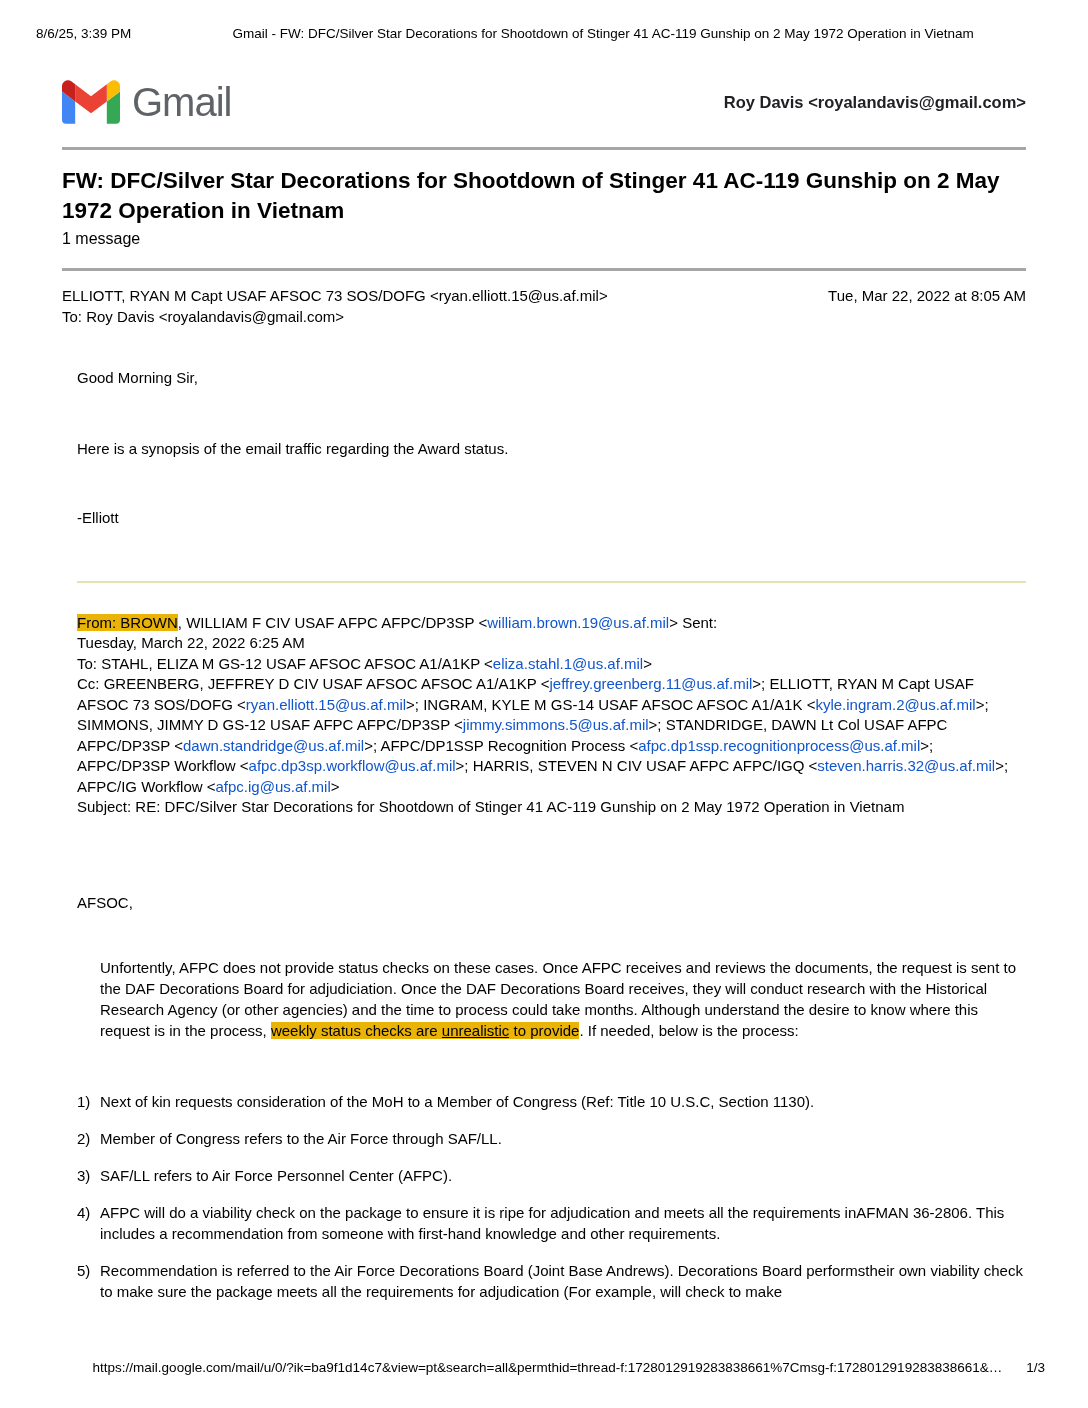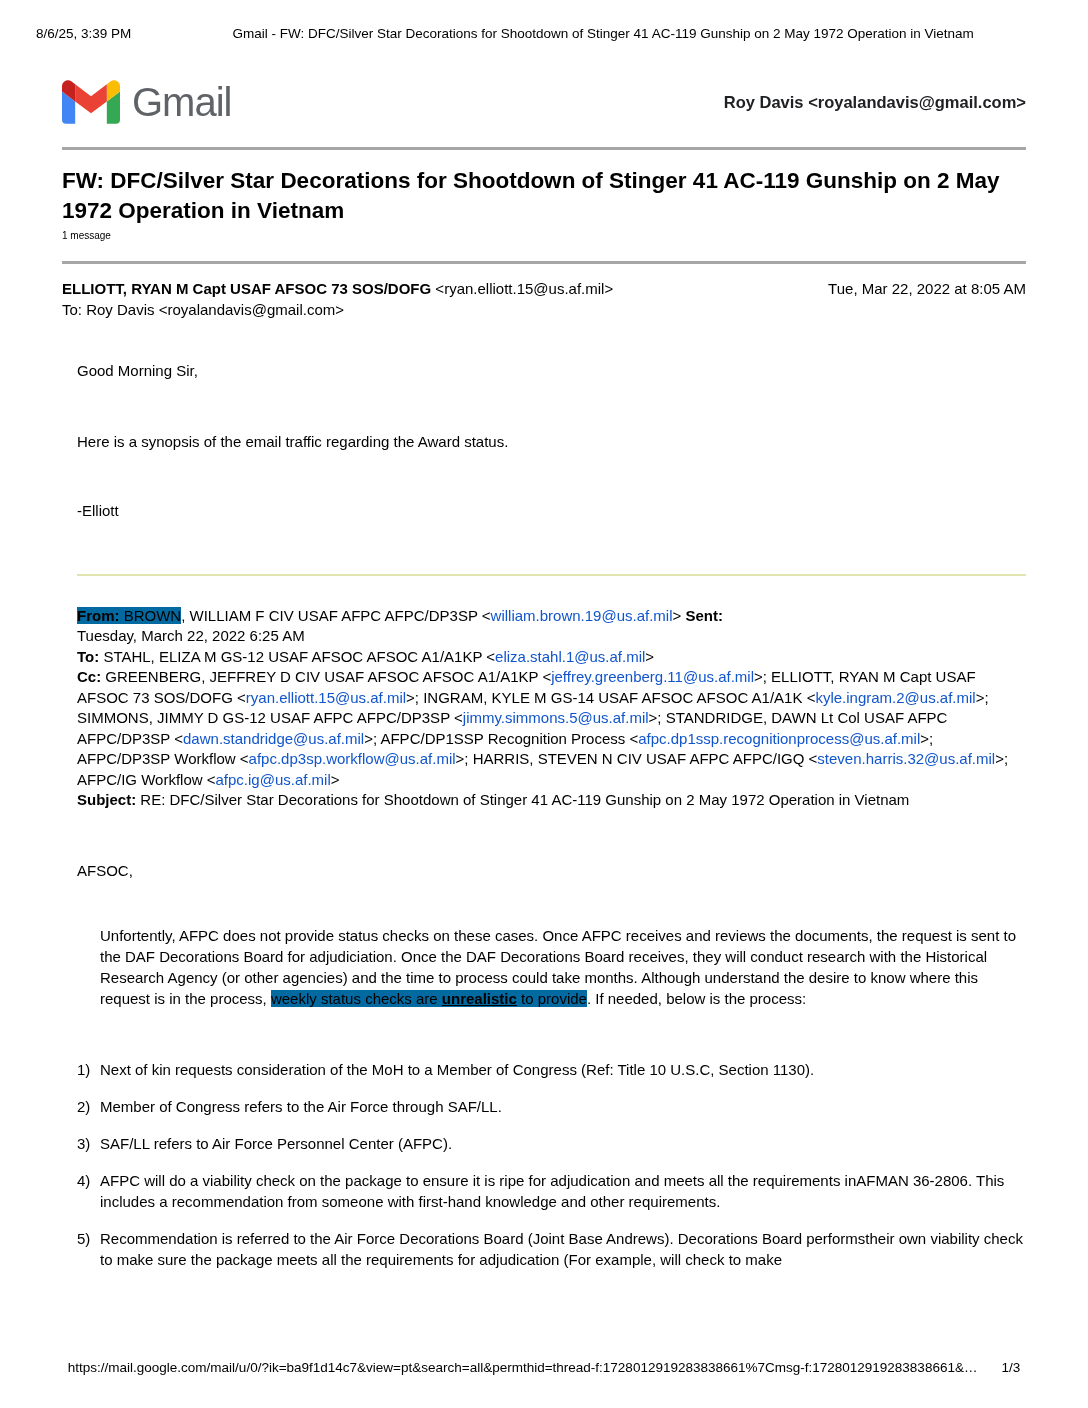--- a/index.html
+++ b/index.html
@@ -16,49 +16,49 @@
   .brand-row { margin-top:30px; display:flex; align-items:center; justify-content:space-between; height:62px; }
   .brand { display:flex; align-items:center; gap:12px; }
   .gmail-icon { width:58px; height:44px; display:block; }
   .gmail-word { font-size:40px; color:#5f6368; letter-spacing:-1px; }
   .account { font-size:16.5px; font-weight:bold; color:#202124; }
 
   .hr-gray { border:none; border-top:3px solid #a6a6a6; margin-top:14px; }
   .hr-gray2 { border:none; border-top:3px solid #a6a6a6; margin-top:20px; }
 
   .subject { margin-top:16px; font-size:22.5px; font-weight:bold; line-height:1.32; }
-  .msg-count { margin-top:5px; font-size:10px; }
+  .msg-count { margin-top:5px; font-size:16px; }
 
   .msg-header { margin-top:15px; display:flex; justify-content:space-between; font-size:15px; line-height:1.35; }
   .msg-date { white-space:nowrap; padding-left:20px; }
   .to-line { margin-top:1px; font-size:15px; }
 
   .body-block { margin-left:15px; font-size:15px; }
   .greeting  { margin-top:44px; }
   .synopsis  { margin-top:54px; }
   .signature { margin-top:52px; }
 
   .quote-divider { border:none; border-top:2px solid #e3e3b0; margin-top:55px; }
 
   .quoted-header { margin-top:30px; line-height:20.5px; }
-  .salutation { margin-top:51px; }
+  .salutation { margin-top:76px; }
   .process-para { margin-top:46px; line-height:21px;margin-left:23px; }
 
   .process-list { margin-top:50px; }
   .list-item { display:flex; margin-bottom:16px; line-height:21px; }
   .li-num { width:23px; flex:0 0 23px; }
   .li-text { flex:1; }
 
-  .b  { font-weight:bold; }
-  .hl { background:#0369a1; }
+  .b  { font-weight:normal; }
+  .hl { background:#eab308; }
   .lk { color:#1155cc; }
   .u  { text-decoration:underline; }
 
   .print-footer { position:absolute; left:43px; right:43px; top:1360px;
-    display:flex; justify-content:center; font-size:13.5px; }
+    display:flex; justify-content:flex-end; font-size:13.5px; }
   .pf-url { white-space:nowrap; overflow:hidden; }
   .pf-page { padding-left:24px; white-space:nowrap; }
 </style>
 </head>
 <body>
 
 <div class="print-meta">
   <span class="pm-date">8/6/25, 3:39 PM</span>
   <span class="pm-title">Gmail - FW: DFC/Silver Star Decorations for Shootdown of Stinger 41 AC-119 Gunship on 2 May 1972 Operation in Vietnam</span>
 </div>

